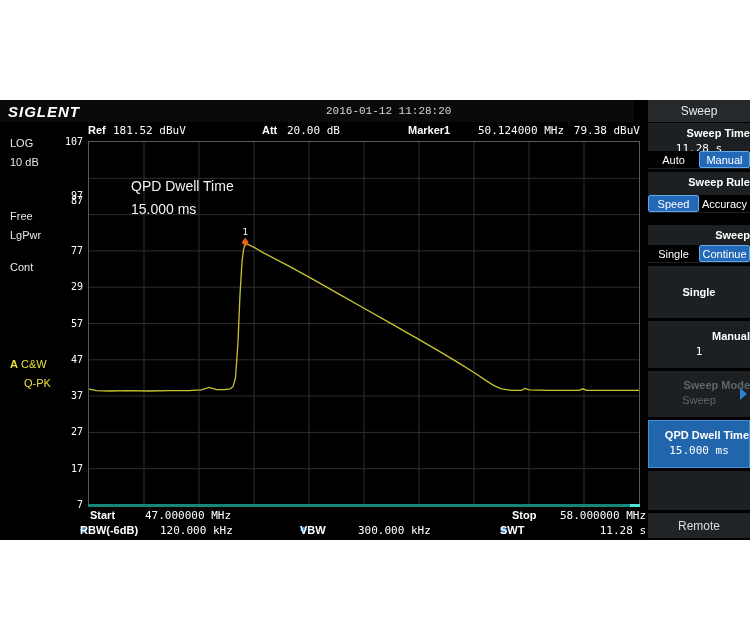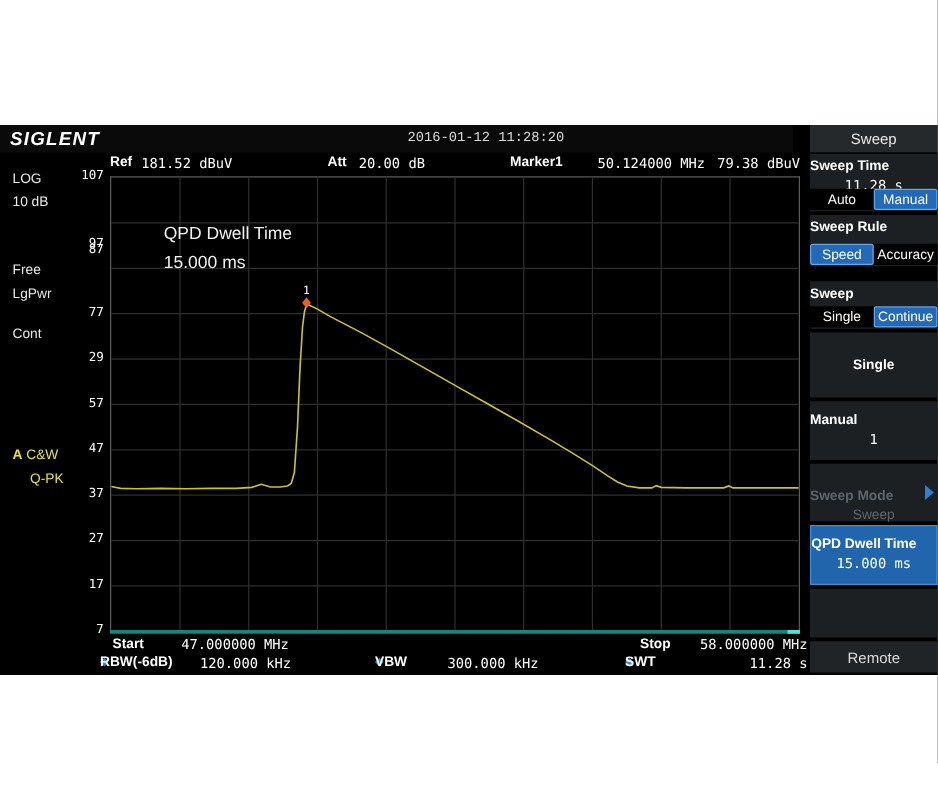--- a/index.html
+++ b/index.html
@@ -36,21 +36,21 @@
   
   .status{position:absolute;left:0;top:408px;width:648px;height:32px;color:#fff;font-size:11px;}
   .status span{position:absolute;white-space:nowrap;}
   .status .lab{font-weight:bold;}
   .diamond{color:#2d8ae8;font-size:9px;margin-right:2px;}
   .rnum{font-family:"DejaVu Sans Mono",monospace;font-size:11px;}
 
   
   .sidebar{position:absolute;left:648px;top:22px;width:102px;height:418px;background:#000;}
   .sec{position:absolute;left:0;width:102px;background:#1c2022;color:#fff;box-sizing:border-box;}
-  .sec .ttl{font-size:11px;font-weight:bold;text-align:left;margin-top:4px;}
+  .sec .ttl{font-size:11px;font-weight:bold;text-align:right;margin-top:4px;}
   .sec .val{font-size:11px;text-align:center;margin-top:3px;}
   .toggle-row{position:absolute;bottom:1px;left:0;width:102px;height:17px;display:flex;background:#000;}
   .tg{flex:1;display:flex;align-items:center;justify-content:center;font-size:11px;color:#fff;
     border:1px solid transparent;box-sizing:border-box;}
   .tg.sel{background:#2468b8;border:1px solid #63a9e8;border-radius:2px;}
   .sec.disabled .ttl,.sec.disabled .val{color:#5d666c;}
   .sec.active{background:#2166ad;border:1px solid #3f8fd4;}
   .submenu-arrow{position:absolute;right:3px;top:50%;transform:translateY(-50%);
     width:0;height:0;border-left:7px solid #2e7fd6;border-top:6px solid transparent;border-bottom:6px solid transparent;}
   .remote{position:absolute;left:0;top:391px;width:102px;height:25px;background:#202426;color:#dcdcdc;
@@ -188,21 +188,21 @@
     <div class="sec" style="top:144px;height:52px;display:flex;align-items:center;justify-content:center">
       <div class="ttl" style="margin:0">Single</div>
     </div>
 
     <div class="sec" style="top:199px;height:47px">
       <div class="ttl" style="margin-top:9px">Manual</div>
       <div class="val rnum">1</div>
     </div>
 
     <div class="sec disabled" style="top:249px;height:46px">
-      <div class="ttl" style="margin-top:20px">Sweep Mode</div>
+      <div class="ttl" style="margin-top:8px">Sweep Mode</div>
       <div class="val">Sweep</div>
       <div class="submenu-arrow"></div>
     </div>
 
     <div class="sec active" style="top:298px;height:48px">
       <div class="ttl" style="margin-top:8px">QPD Dwell Time</div>
       <div class="val rnum">15.000 ms</div>
     </div>
 
     <div class="sec" style="top:349px;height:39px"></div>

